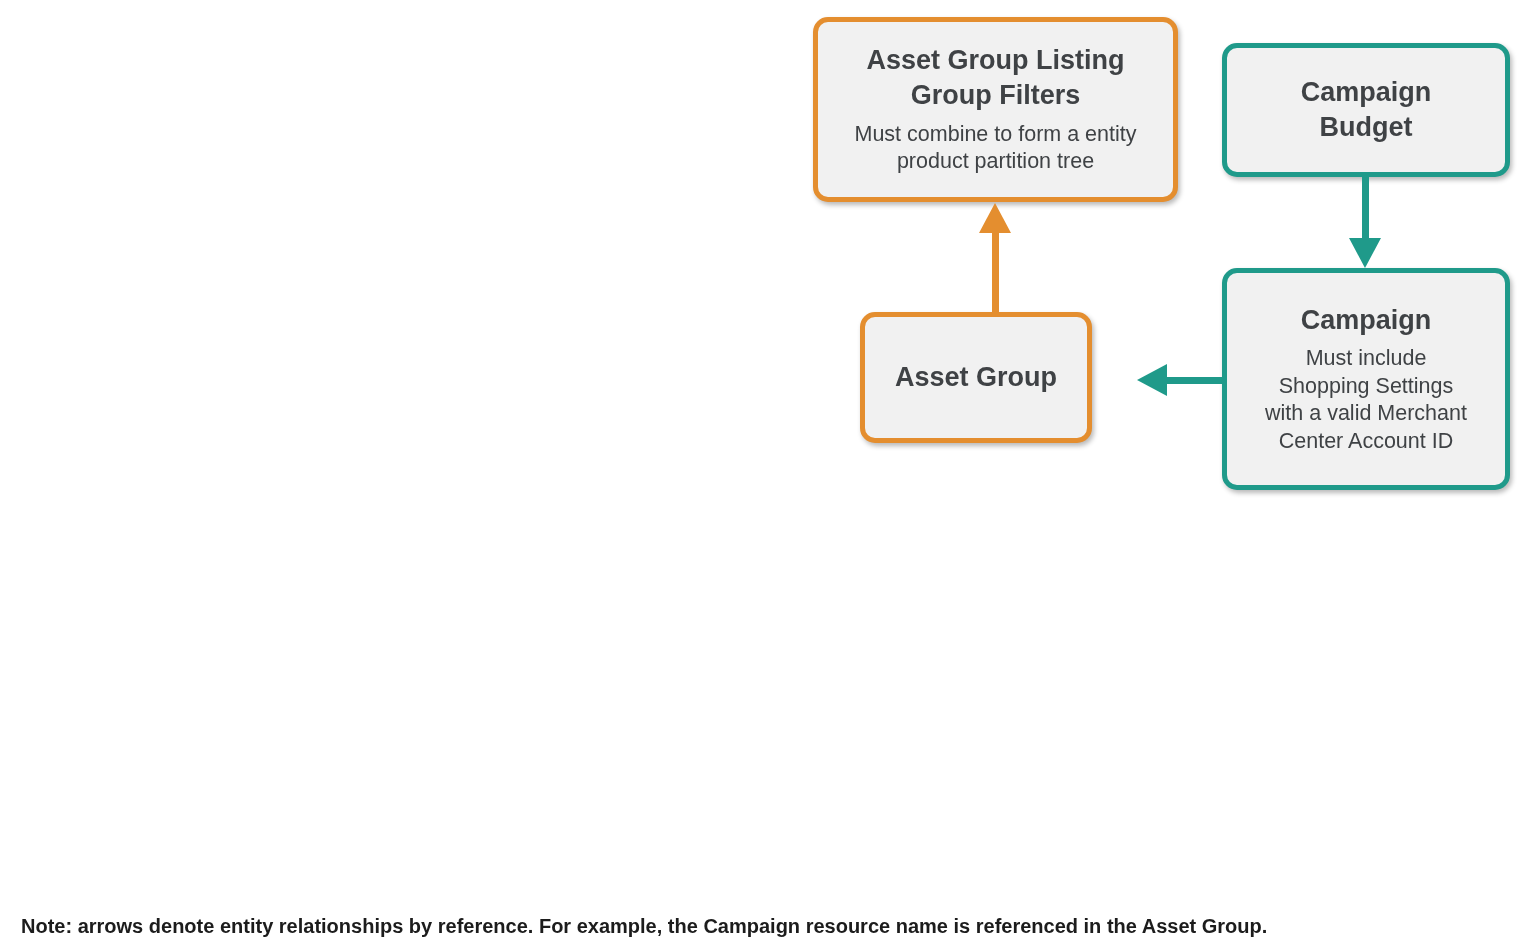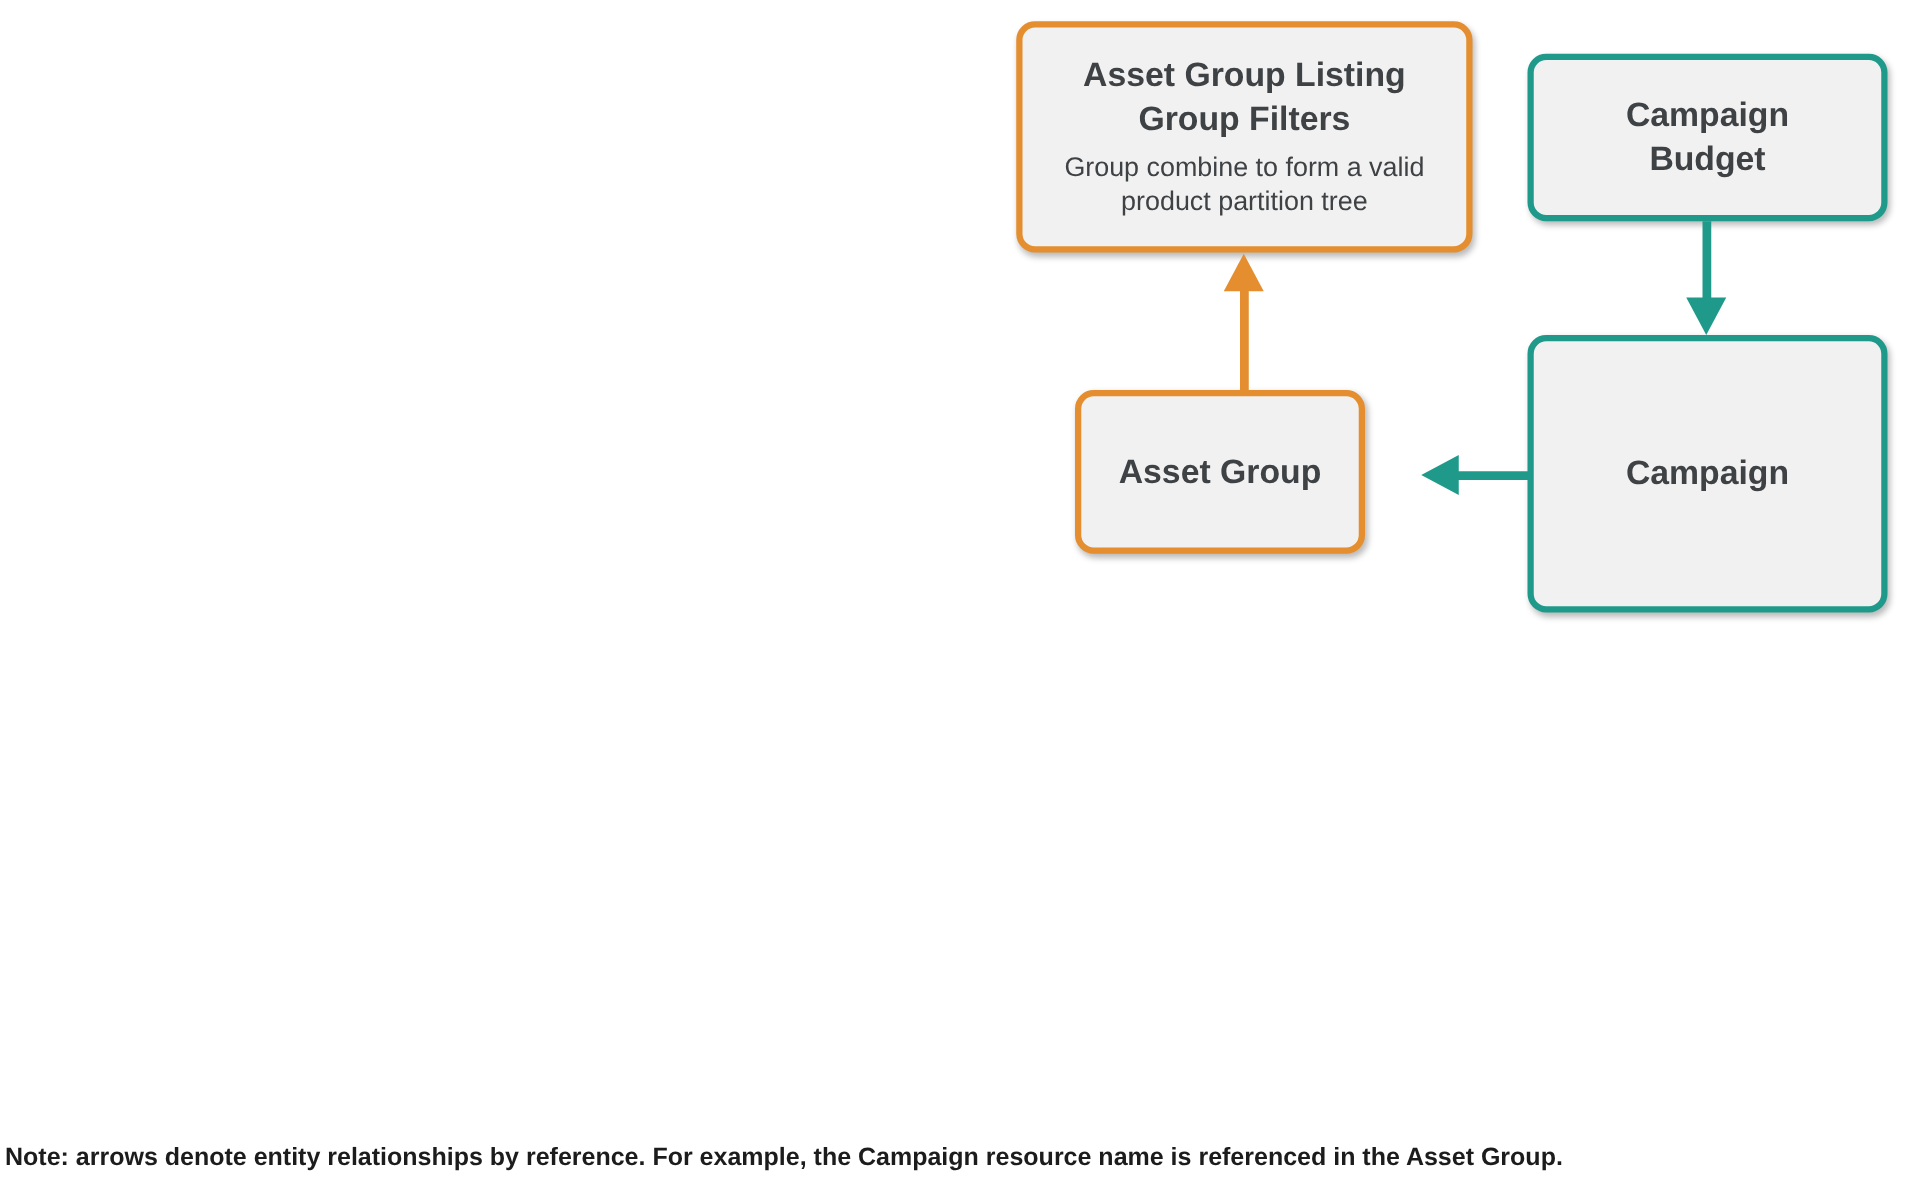--- a/index.html
+++ b/index.html
@@ -91,48 +91,52 @@
     border-bottom: 16px solid transparent;
     border-right: 30px solid var(--teal);
   }
   #arrow-left .shaft {
     left: 27px; top: 12.5px; width: 59px; height: 7px;
     background: var(--teal);
   }
 
   .note {
     position: absolute;
-    left: 4px;
+    left: 21px;
     top: 913px;
     font-weight: bold;
     font-size: 20px;
     line-height: 1.3;
     color: var(--note);
     white-space: nowrap;
   }
 </style>
 </head>
 <body>
 
 <div class="canvas">
 
   <div class="node orange" id="node-listing-filters">
     <div class="node-title">Asset Group Listing
 Group Filters</div>
-    <div class="node-subtitle">Group combine to form a valid
+    <div class="node-subtitle">Must combine to form a entity
 product partition tree</div>
   </div>
 
   <div class="node teal" id="node-campaign-budget">
     <div class="node-title">Campaign
 Budget</div>
   </div>
 
   <div class="node teal" id="node-campaign">
     <div class="node-title">Campaign</div>
+    <div class="node-subtitle">Must include
+Shopping Settings
+with a valid Merchant
+Center Account ID</div>
   </div>
 
   <div class="node orange" id="node-asset-group">
     <div class="node-title">Asset Group</div>
   </div>
 
   <div class="arrow" id="arrow-up">
     <div class="head"></div>
     <div class="shaft"></div>
   </div>

